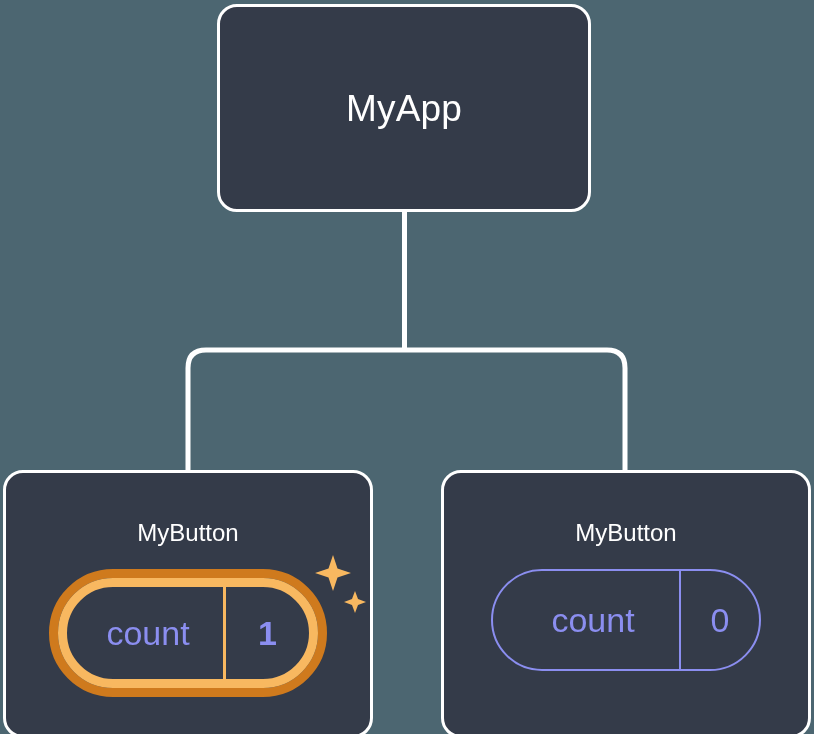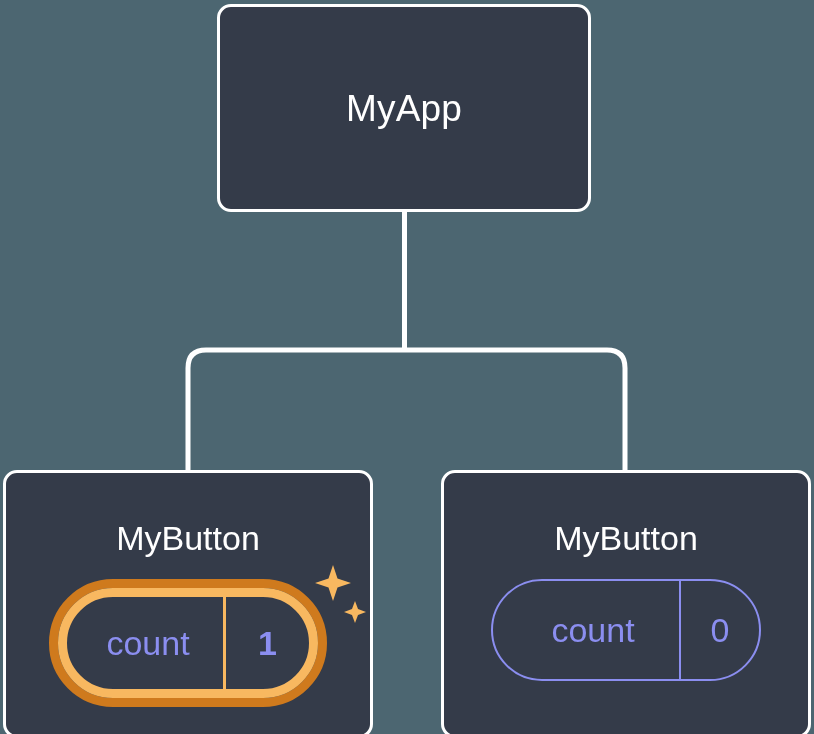--- a/index.html
+++ b/index.html
@@ -28,21 +28,21 @@
     height: 734px;
     pointer-events: none;
   }
 
   
   .node {
     position: absolute;
     box-sizing: border-box;
     background: #343b49;
     border: 3px solid #ffffff;
-    border-radius: 14px;
+    border-radius: 20px;
   }
   .node-root {
     left: 217px;
     top: 4px;
     width: 374px;
     height: 208px;
     display: flex;
     align-items: center;
     justify-content: center;
   }
@@ -59,21 +59,21 @@
     height: 268px;
     display: flex;
     flex-direction: column;
     align-items: center;
   }
   .node-child-left  { left: 3px;   width: 370px; }
   .node-child-right { left: 441px; width: 370px; }
 
   .node-title {
     color: #ffffff;
-    font-size: 34px;
+    font-size: 24px;
     font-weight: 400;
     line-height: 1;
     margin-top: 48px;
   }
 
   
   .pill-wrap {
     position: relative;
     margin-top: 24px;
     display: flex;

